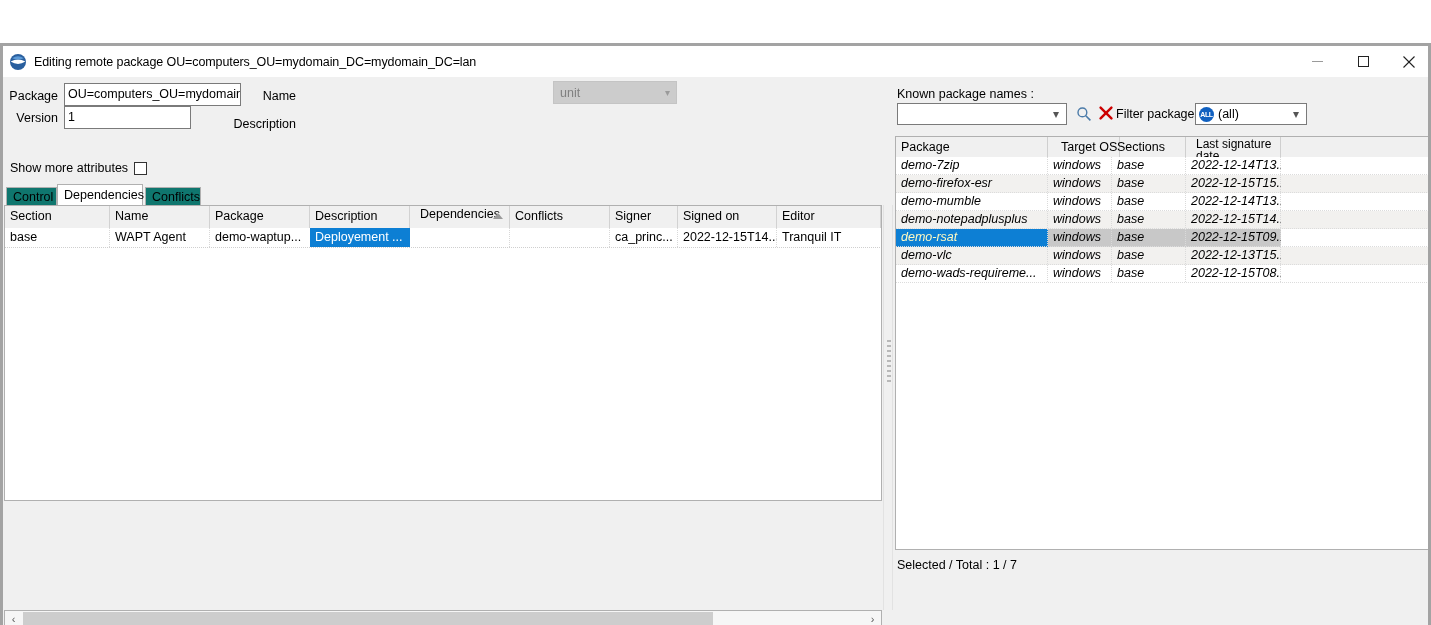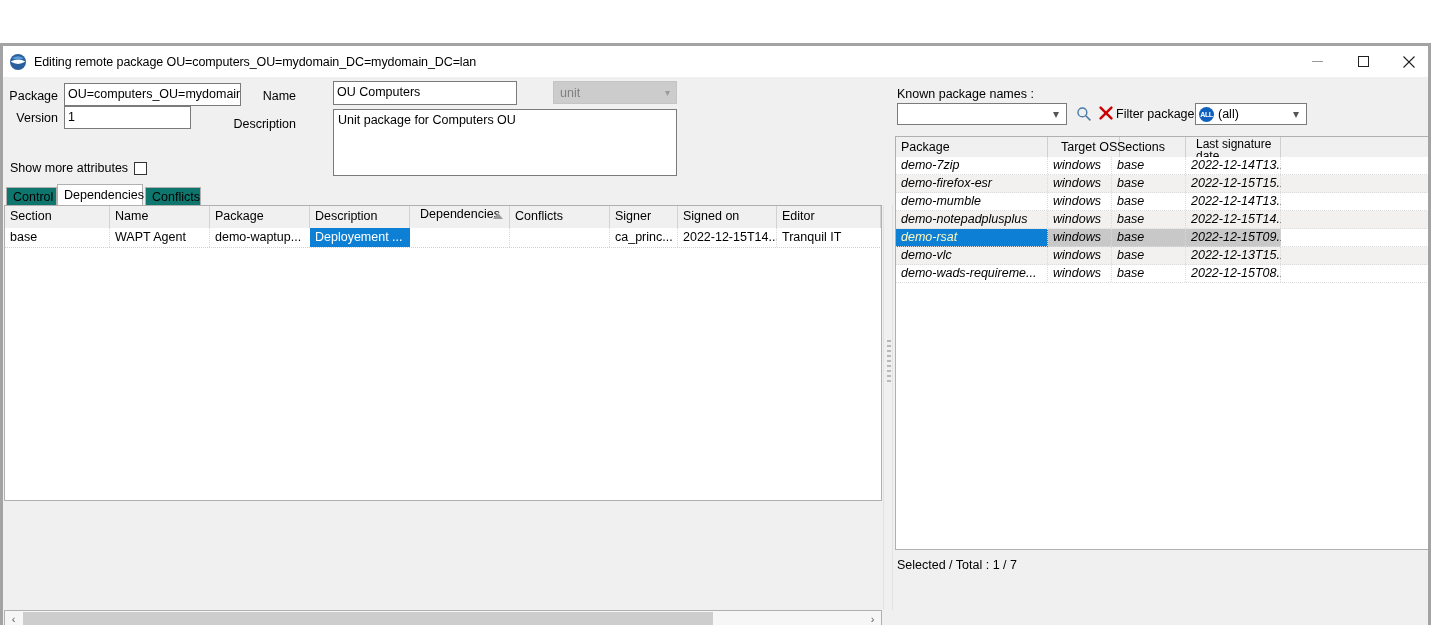--- a/index.html
+++ b/index.html
@@ -281,29 +281,27 @@
   </div>
 
   <div id="form-area">
     <span class="lbl" style="left:2px;top:12px;width:52px;">Package</span>
     <div class="tbox" style="left:60px;top:6px;width:177px;height:23px;">OU=computers_OU=mydomain_</div>
 
     <span class="lbl" style="left:2px;top:34px;width:52px;">Version</span>
     <div class="tbox" style="left:60px;top:29px;width:127px;height:23px;">1</div>
 
     <span class="lbl" style="left:222px;top:12px;width:70px;">Name</span>
-    <div class="tbox" style="left:329px;top:4px;width:184px;height:24px;">OU Computers</div>
 
     <div class="combo-dis" style="left:549px;top:4px;width:124px;height:23px;">
       <span>unit</span>
       <span class="arw">▾</span>
     </div>
 
     <span class="lbl" style="left:222px;top:40px;width:70px;">Description</span>
-    <div class="tarea" style="left:329px;top:32px;width:344px;height:67px;">Unit package for Computers OU</div>
 
     <div class="chk-row" style="left:6px;top:84px;">
       <span class="cl">Show more attributes</span>
       <span class="chkbox"></span>
     </div>
   </div>
 
   <div id="tabs">
     <div class="tab" style="left:2px;width:51px;">
       <span>Control</span>

